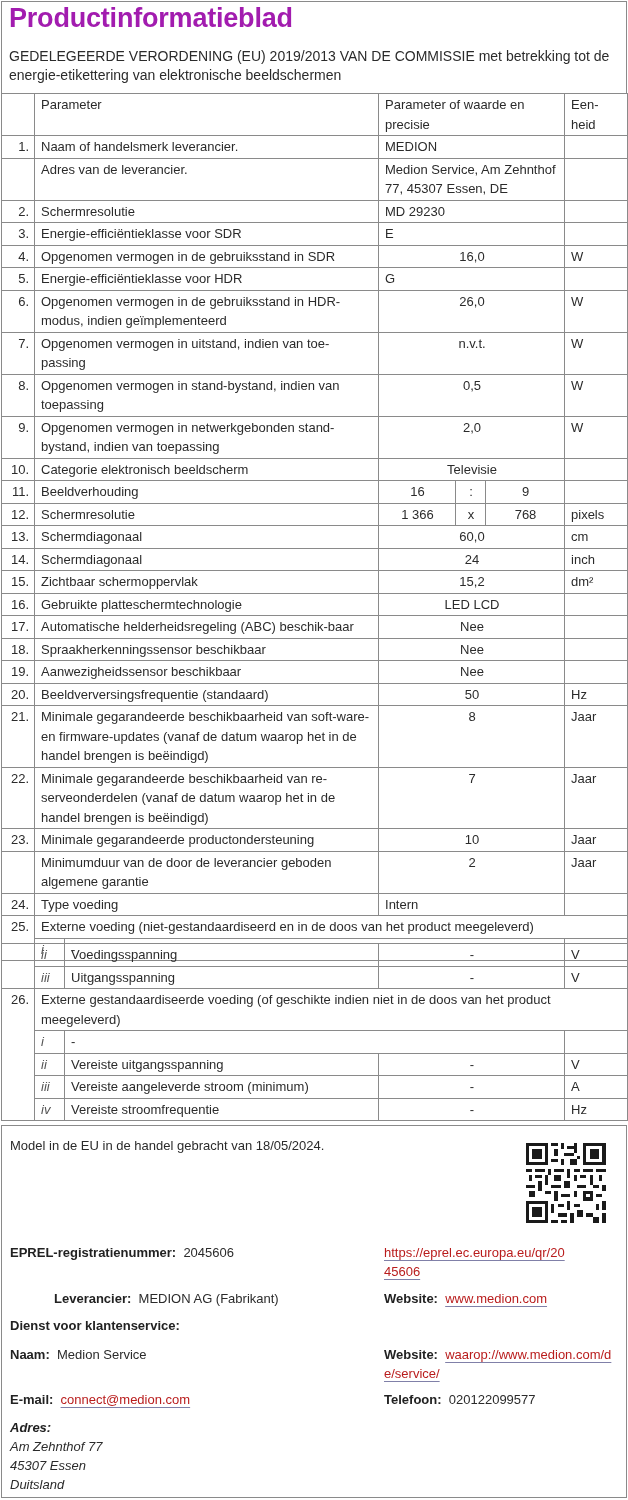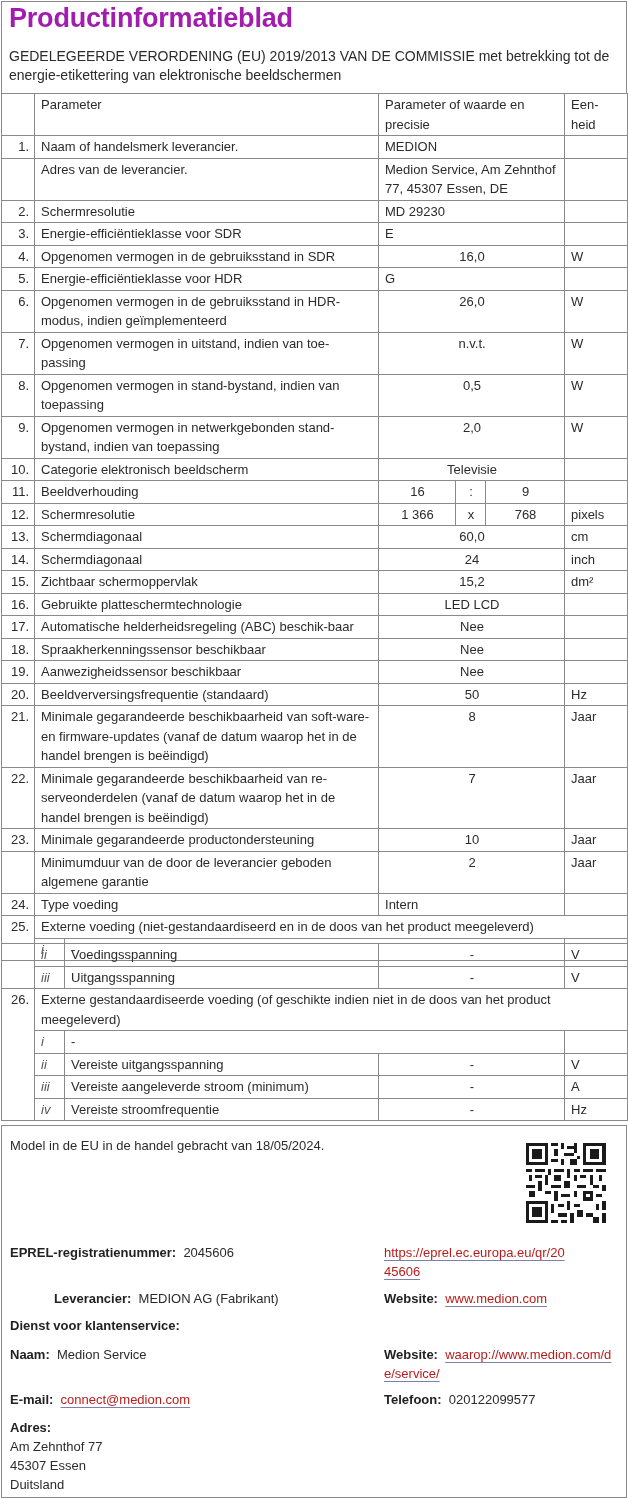--- a/index.html
+++ b/index.html
@@ -379,18 +379,18 @@
 
 <div class="abs info-text" style="left:10px; top:1390px;">
   <span class="lbl">E-mail:</span>&nbsp;
   <span class="link">connect@medion.com</span>
 </div>
 <div class="abs info-text" style="left:384px; top:1390px;">
   <span class="lbl">Telefoon:</span>&nbsp;
   <span>020122099577</span>
 </div>
 
-<div class="abs info-text" style="left:10px; top:1418px;">
+<div class="abs info-text" style="left:10px; top:1418px;font-style:italic;">
   <div class="lbl">Adres:</div>
   <div>Am Zehnthof 77</div>
   <div>45307 Essen</div>
   <div>Duitsland</div>
 </div>
 
 </body></html>

